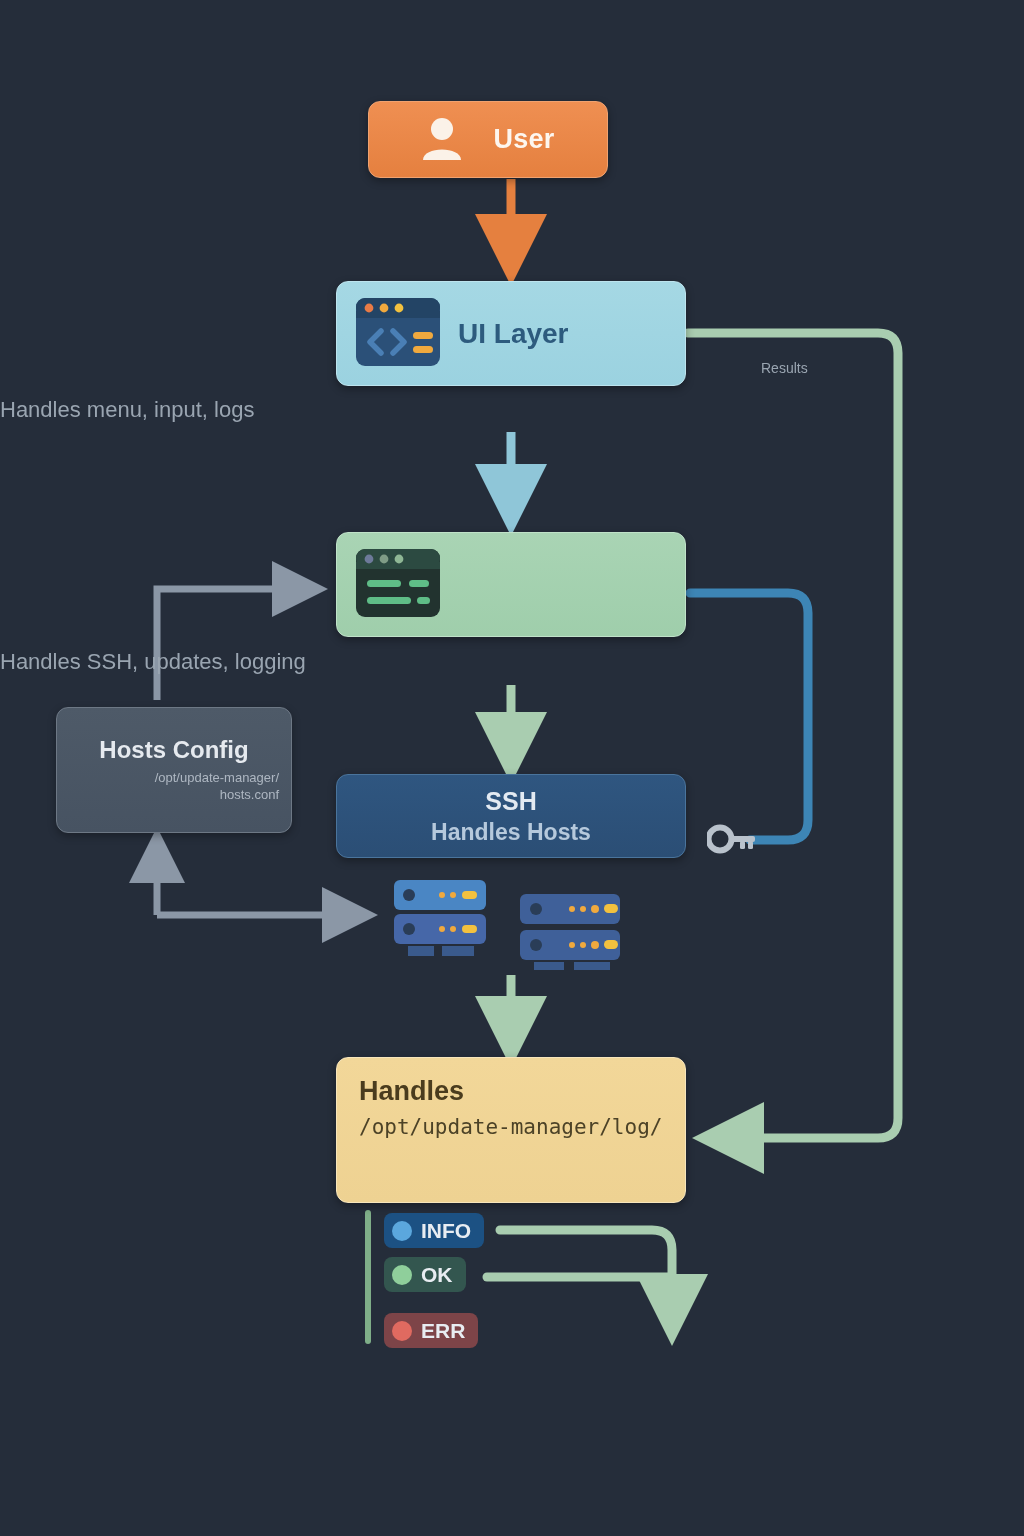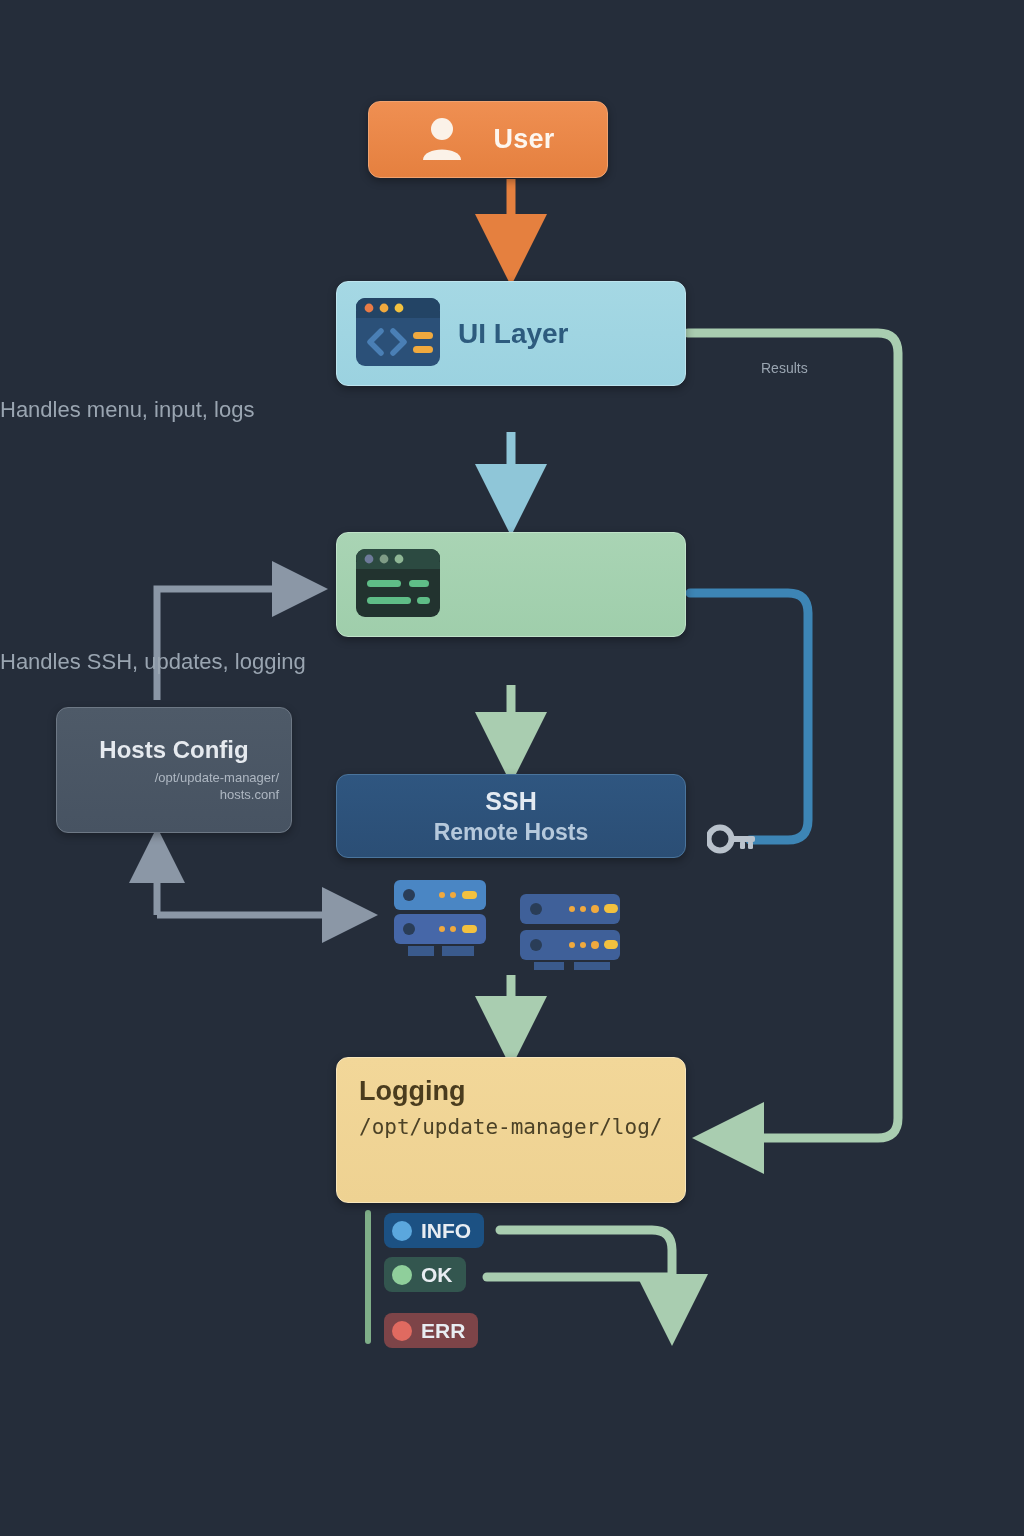--- a/index.html
+++ b/index.html
@@ -217,21 +217,21 @@
   <div class="caption" id="core-caption">Handles SSH, updates, logging</div>
 
   <div class="node" id="hosts-node">
     <span class="title">Hosts Config</span>
     <span class="path">/opt/update-manager/</span>
     <span class="path">hosts.conf</span>
   </div>
 
   <div class="node" id="ssh-node">
     <span class="title">SSH</span>
-    <span class="sub">Remote Hosts</span>
+    <span class="sub">Handles Hosts</span>
   </div>
 
   <div style="position:absolute;left:707px;top:822px;">
     <svg width="50" height="34" viewBox="0 0 50 34">
       <circle cx="13" cy="17" r="11.5" fill="none" stroke="#b9c2cc" stroke-width="6"></circle>
       <rect x="22" y="14" width="26" height="6" rx="2" fill="#b9c2cc"></rect>
       <rect x="33" y="19" width="5" height="8" rx="1.5" fill="#b9c2cc"></rect>
       <rect x="41" y="19" width="5" height="8" rx="1.5" fill="#b9c2cc"></rect>
     </svg>
   </div>
@@ -267,21 +267,21 @@
         <circle cx="191" cy="67" r="3" fill="#f0a93e"></circle>
         <circle cx="203" cy="67" r="4" fill="#f0a93e"></circle>
         <rect x="212" y="62" width="14" height="9" rx="4.5" fill="#f2c13f"></rect>
         <rect x="142" y="84" width="30" height="8" fill="#3a5a8c"></rect>
         <rect x="182" y="84" width="36" height="8" fill="#3a5a8c"></rect>
       </g>
     </svg>
   </div>
 
   <div class="node" id="log-node">
-    <div class="title">Logging</div>
+    <div class="title">Handles</div>
     <div class="path1">/opt/update-manager/log/</div>
   </div>
 
   <div id="badges">
     <div class="badge" style="background:#1c5183;">
       <span class="dot" style="background:#5ba7dd;"></span>
       <span class="bl">INFO</span>
     </div>
     <div class="badge" style="background:#33564f;">
       <span class="dot" style="background:#8fcf9b;"></span>

